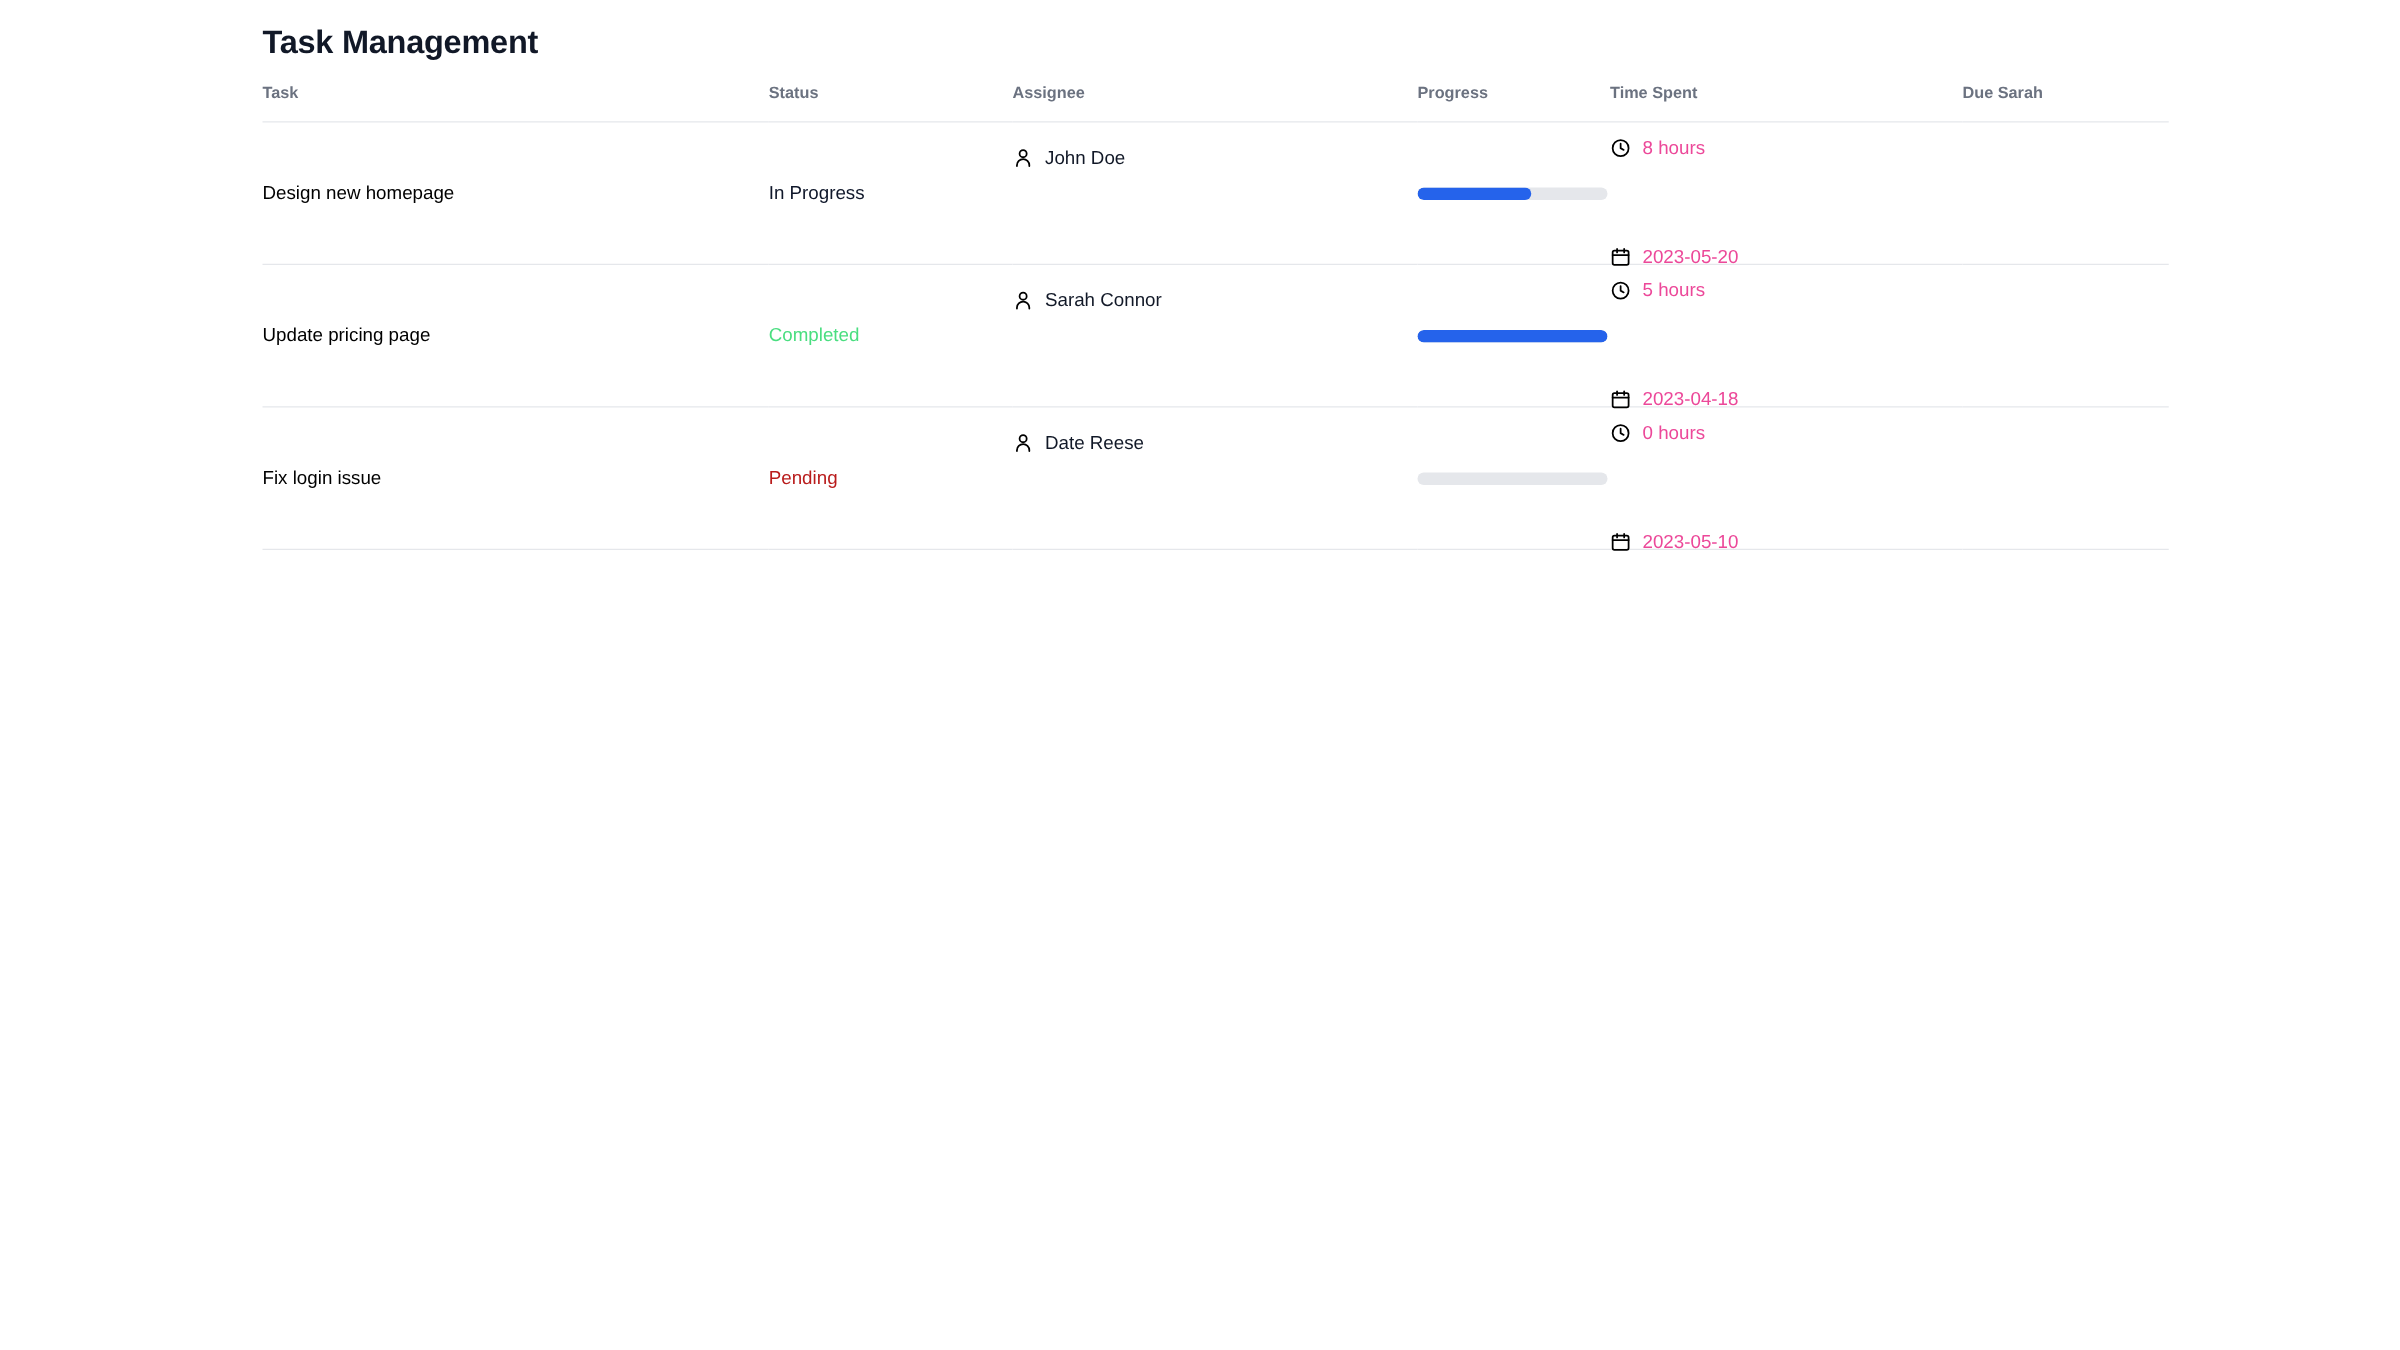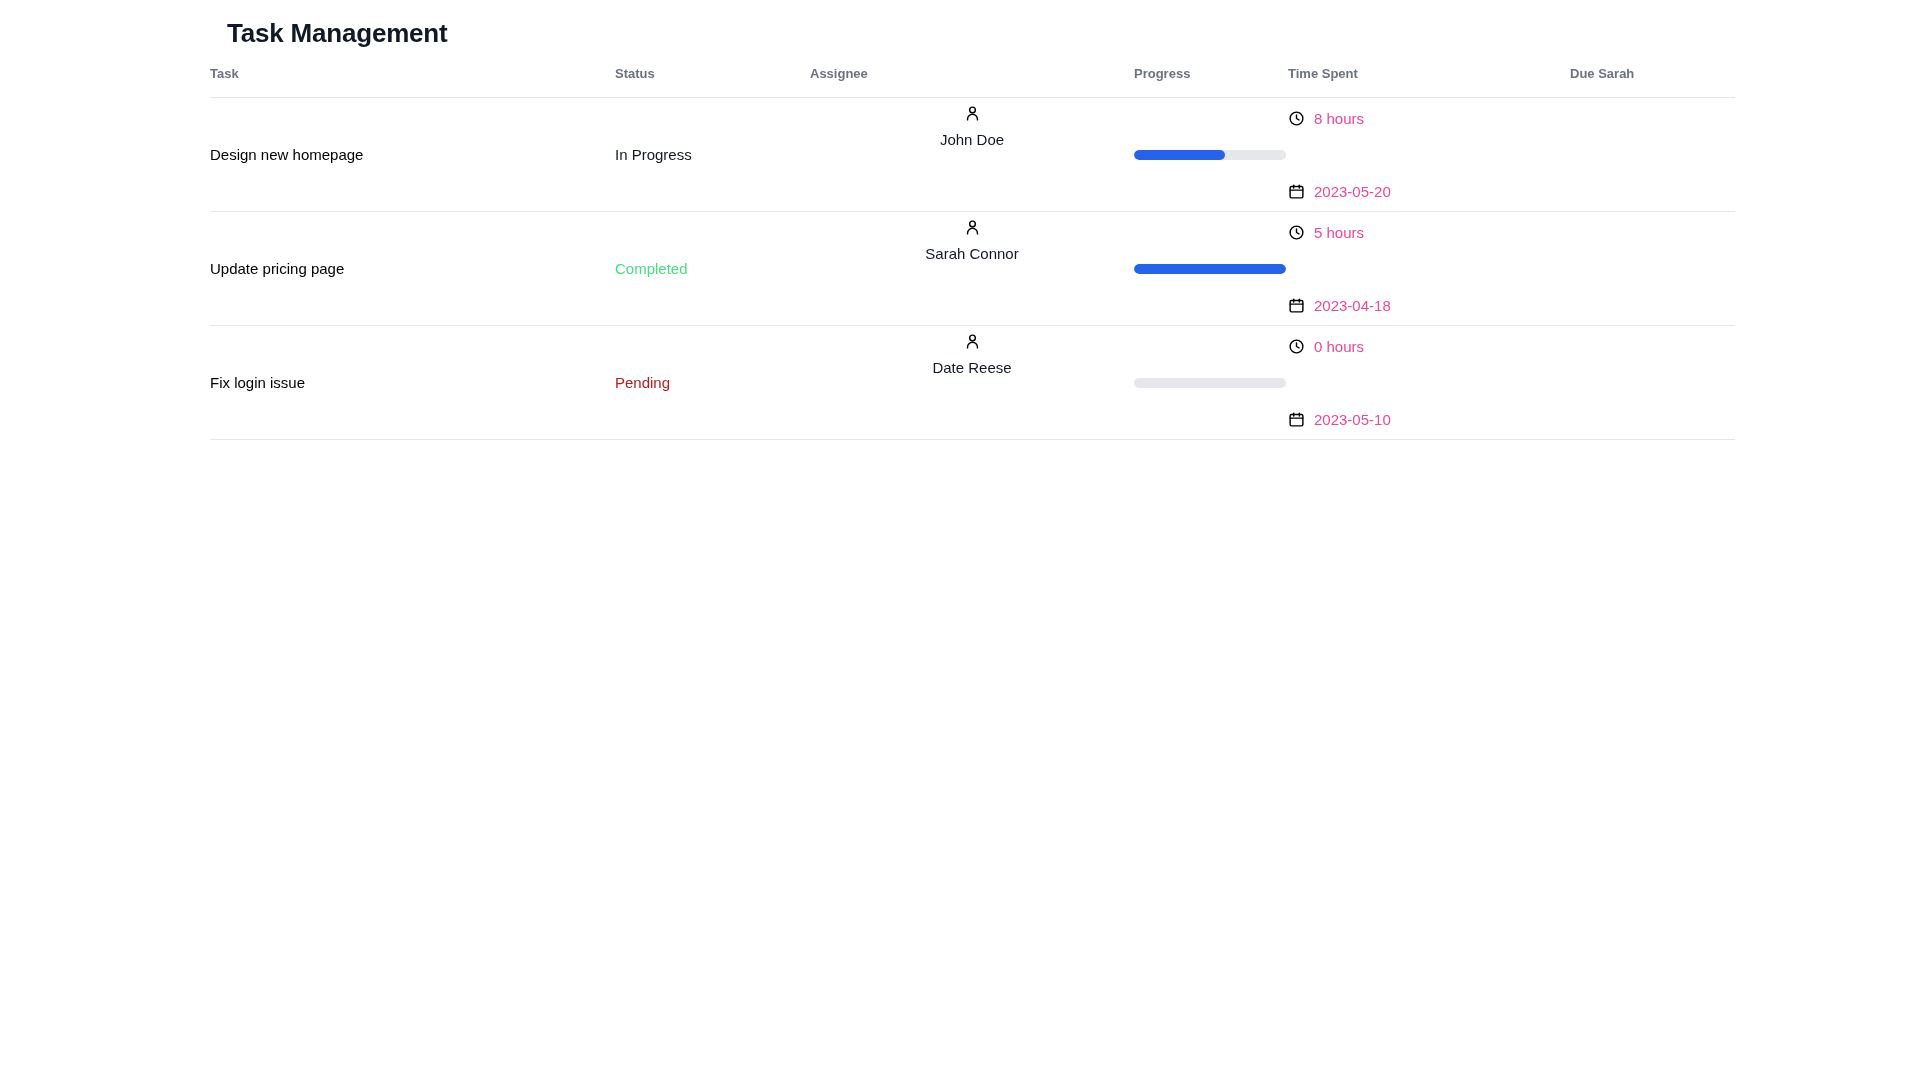--- a/index.html
+++ b/index.html
@@ -15,21 +15,21 @@
   .page {
     position: relative;
     width: 1920px;
     height: 1080px;
     background: #ffffff;
     padding: 0;
   }
 
   .page-title {
     position: absolute;
-    left: 227px;
+    left: 210px;
     top: 18px;
     font-size: 26px;
     font-weight: bold;
     color: #111827;
     letter-spacing: -0.2px;
   }
 
   .table-wrap {
     position: absolute;
     left: 210px;
@@ -85,23 +85,23 @@
     align-items: center;
     gap: 9px;
     white-space: nowrap;
   }
 
   .assignee-cell { margin-bottom: 0; }
 
   .assignee-name { font-size: 15px; color: #111827; }
 
   
-  .stack-top    { position: relative; top: -28px; flex-direction: column; }
+  .stack-top    { position: relative; top: -28px; }
   .stack-time   { position: relative; top: -28px; }
-  .stack-due    { position: relative; top: 28px; }
+  .stack-due    { position: relative; top: 42px; }
 
   .time-text, .due-text { font-size: 15px; color: #ec4899; }
 
   .progress-track {
     width: 152px;
     height: 10px;
     border-radius: 999px;
     background: #e5e7eb;
     overflow: hidden;
   }

